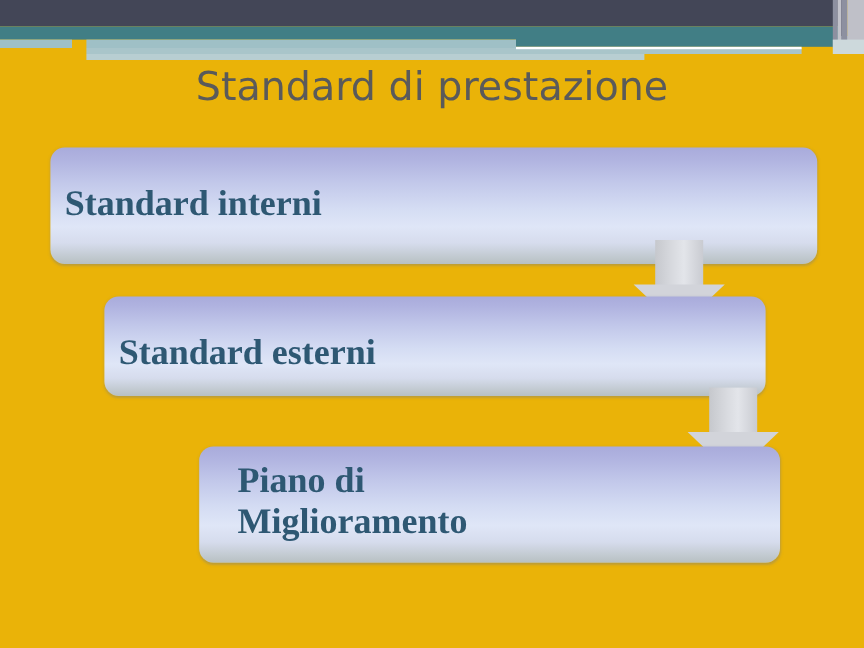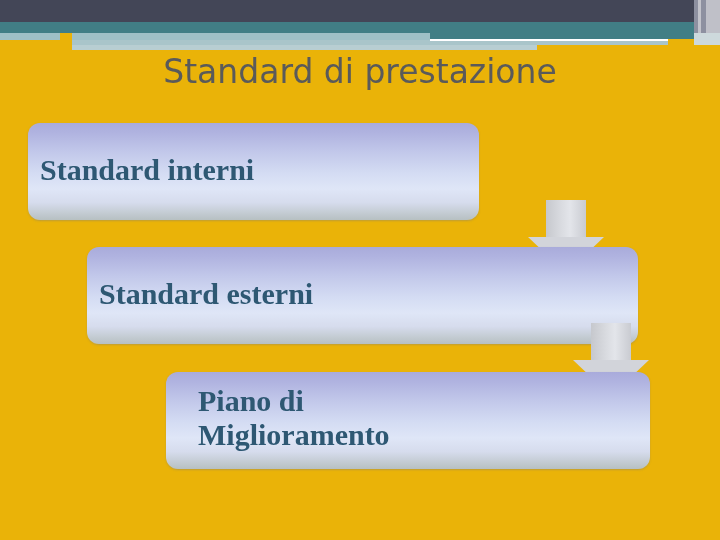--- a/index.html
+++ b/index.html
@@ -86,24 +86,24 @@
   .pbox-text {
     position: absolute;
     font-family: "Liberation Serif", "DejaVu Serif", serif;
     font-weight: bold;
     font-size: 30px;
     line-height: 34px;
     color: #2e5873;
     white-space: pre-line;
   }
 
-  #box1 { left: 28px;  top: 123px; width: 451px; height: 97px; }
+  #box1 { left: 42px;  top: 123px; width: 639px; height: 97px; }
   #box1 .pbox-text { left: 12px; top: 30px; }
 
-  #box2 { left: 87px;  top: 247px; width: 551px; height: 97px; }
+  #box2 { left: 87px;  top: 247px; width: 551px; height: 83px; }
   #box2 .pbox-text { left: 12px; top: 30px; }
 
   #box3 { left: 166px; top: 372px; width: 484px; height: 97px; }
   #box3 .pbox-text { left: 32px; top: 12px; }
 
   
   .arrow {
     position: absolute;
     pointer-events: none;
   }

